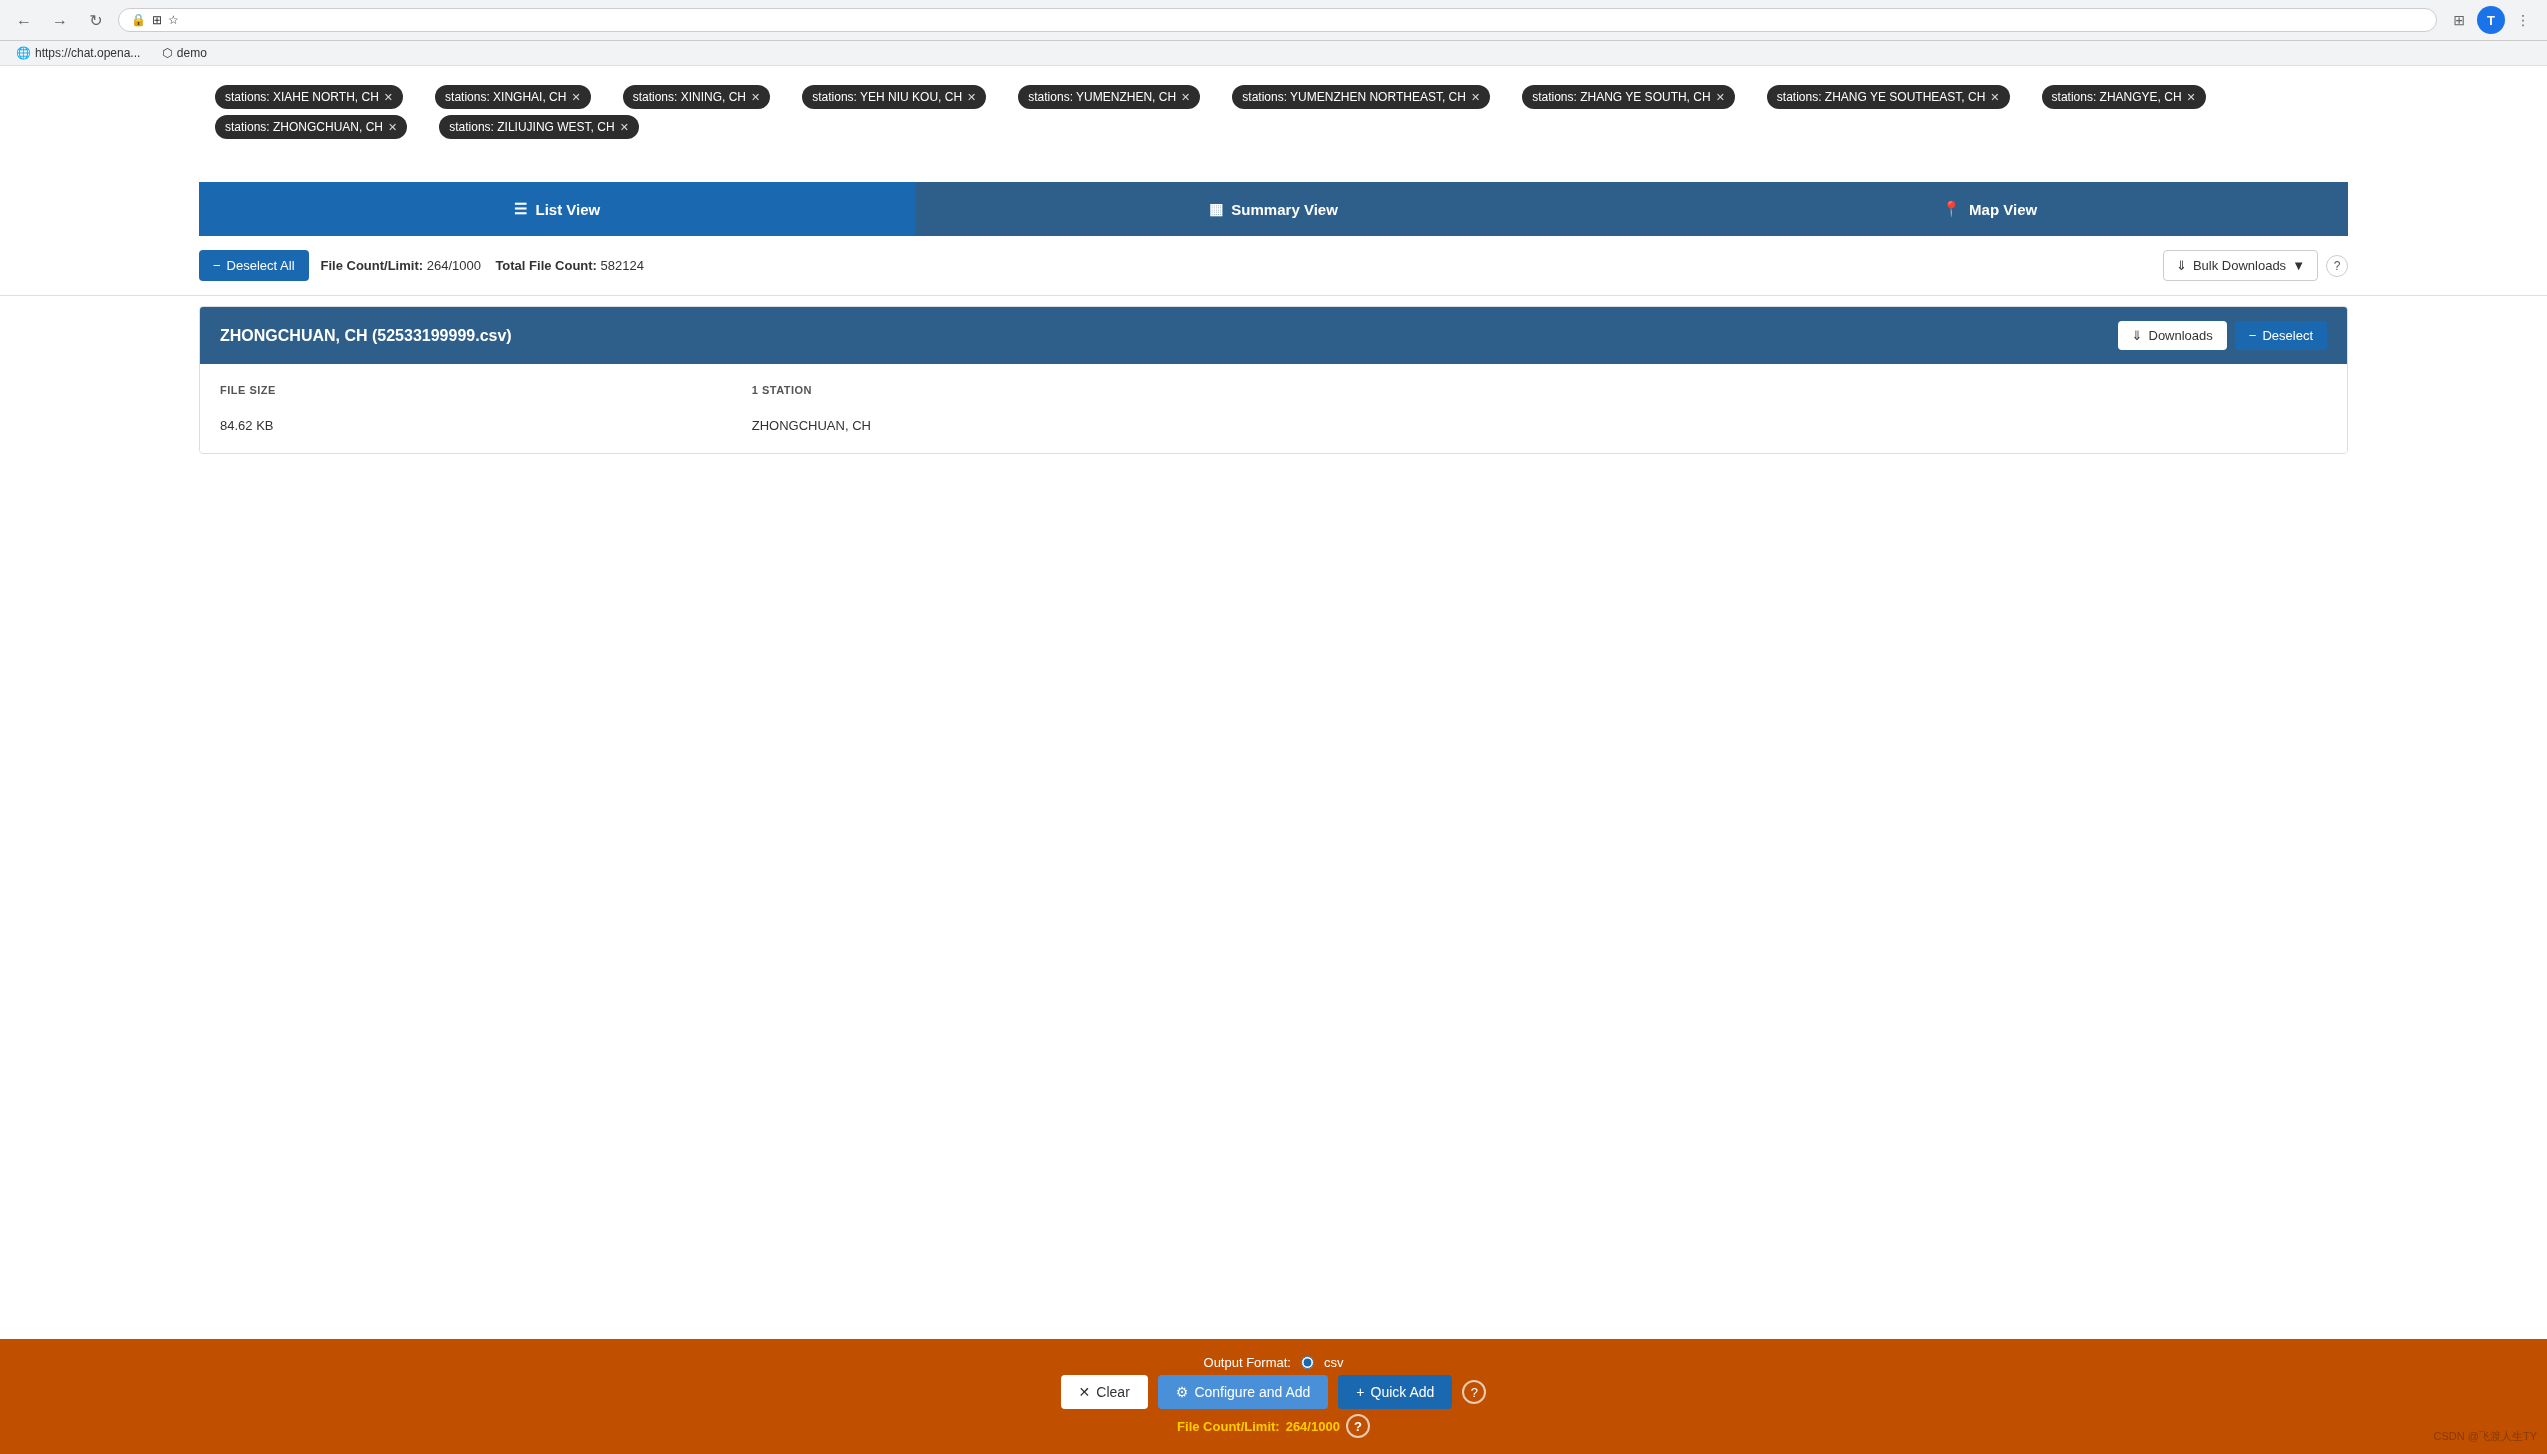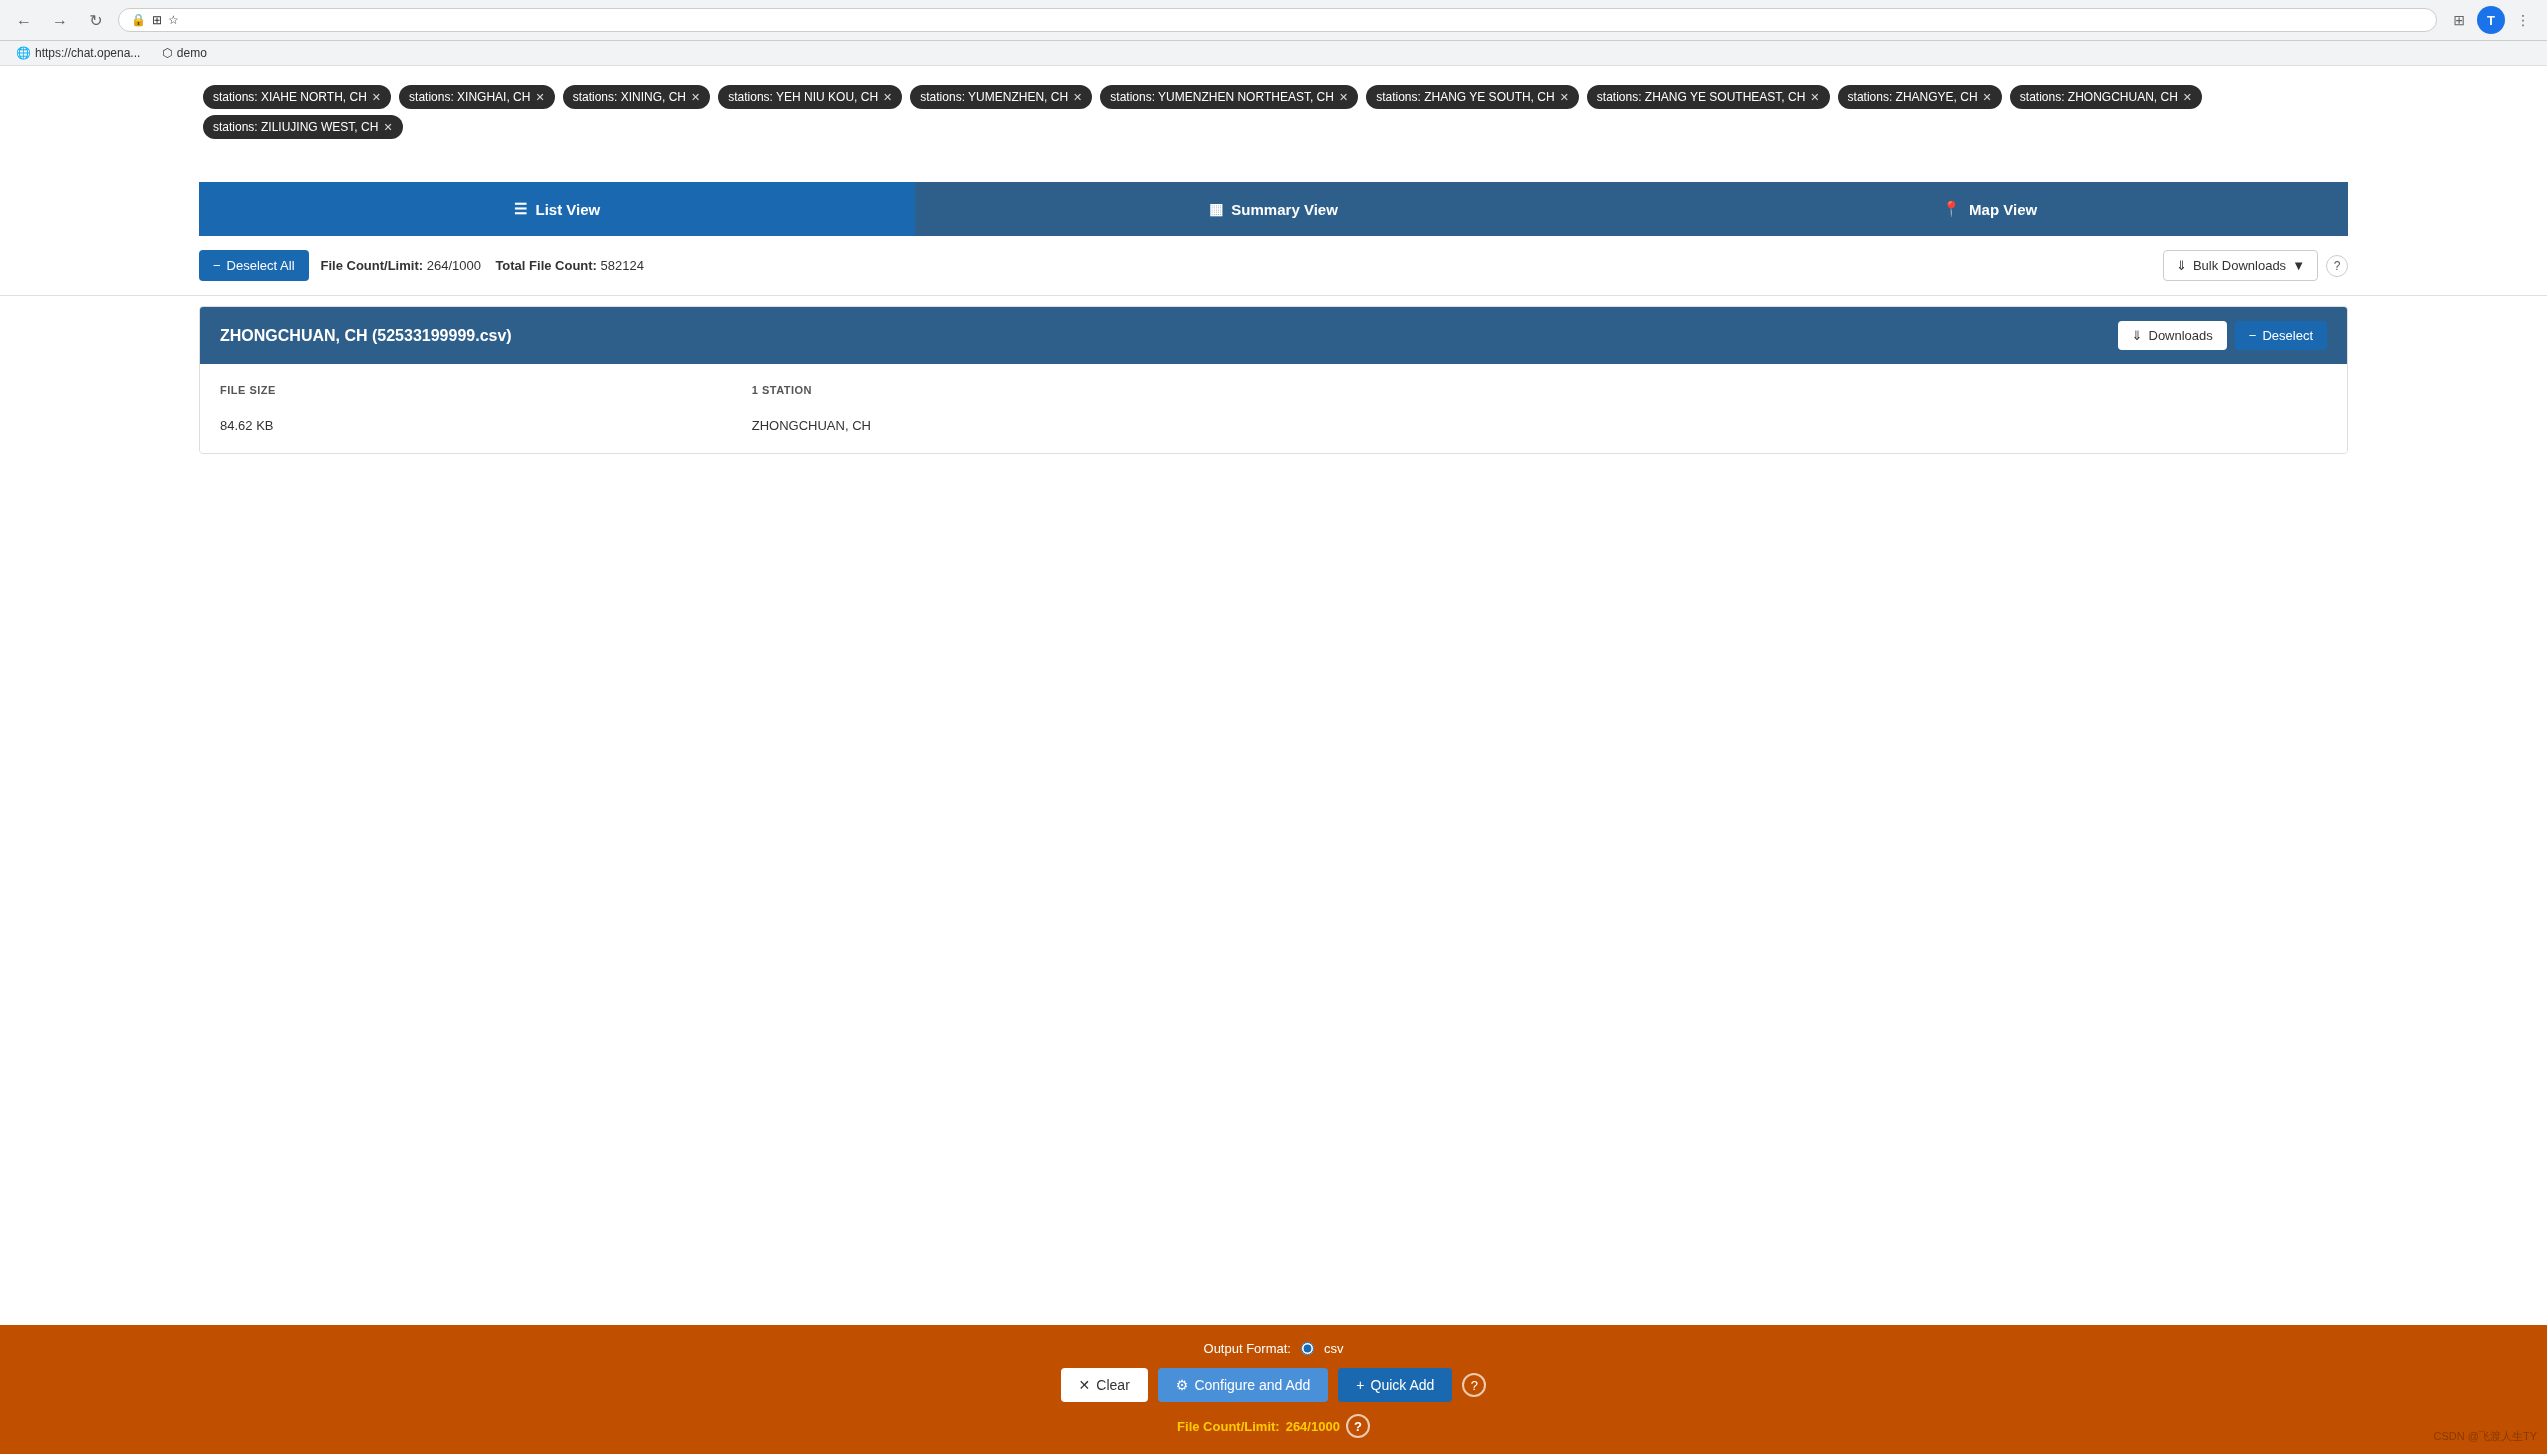--- a/index.html
+++ b/index.html
@@ -102,21 +102,21 @@
       padding: 16px 199px 20px 199px;
       background: white;
     }
     .station-tag {
       display: inline-flex;
       align-items: center;
       background: #2d2d2d;
       color: white;
       border-radius: 20px;
       padding: 5px 10px;
-      margin: 3px 4px;
+      margin: 3px 16px;
       font-size: 12px;
       gap: 5px;
     }
     .tag-remove {
       cursor: pointer;
       opacity: 0.8;
       font-size: 11px;
     }
 
     
@@ -284,21 +284,21 @@
     .bottom-bar {
       position: fixed;
       bottom: 0;
       left: 0;
       right: 0;
       background: #c05000;
       padding: 16px 20px;
       display: flex;
       flex-direction: column;
       align-items: center;
-      gap: 12px;
+      gap: 5px;
       z-index: 100;
     }
     .output-format-row {
       display: flex;
       align-items: center;
       gap: 10px;
       color: white;
       font-size: 13px;
     }
     .format-radio {

